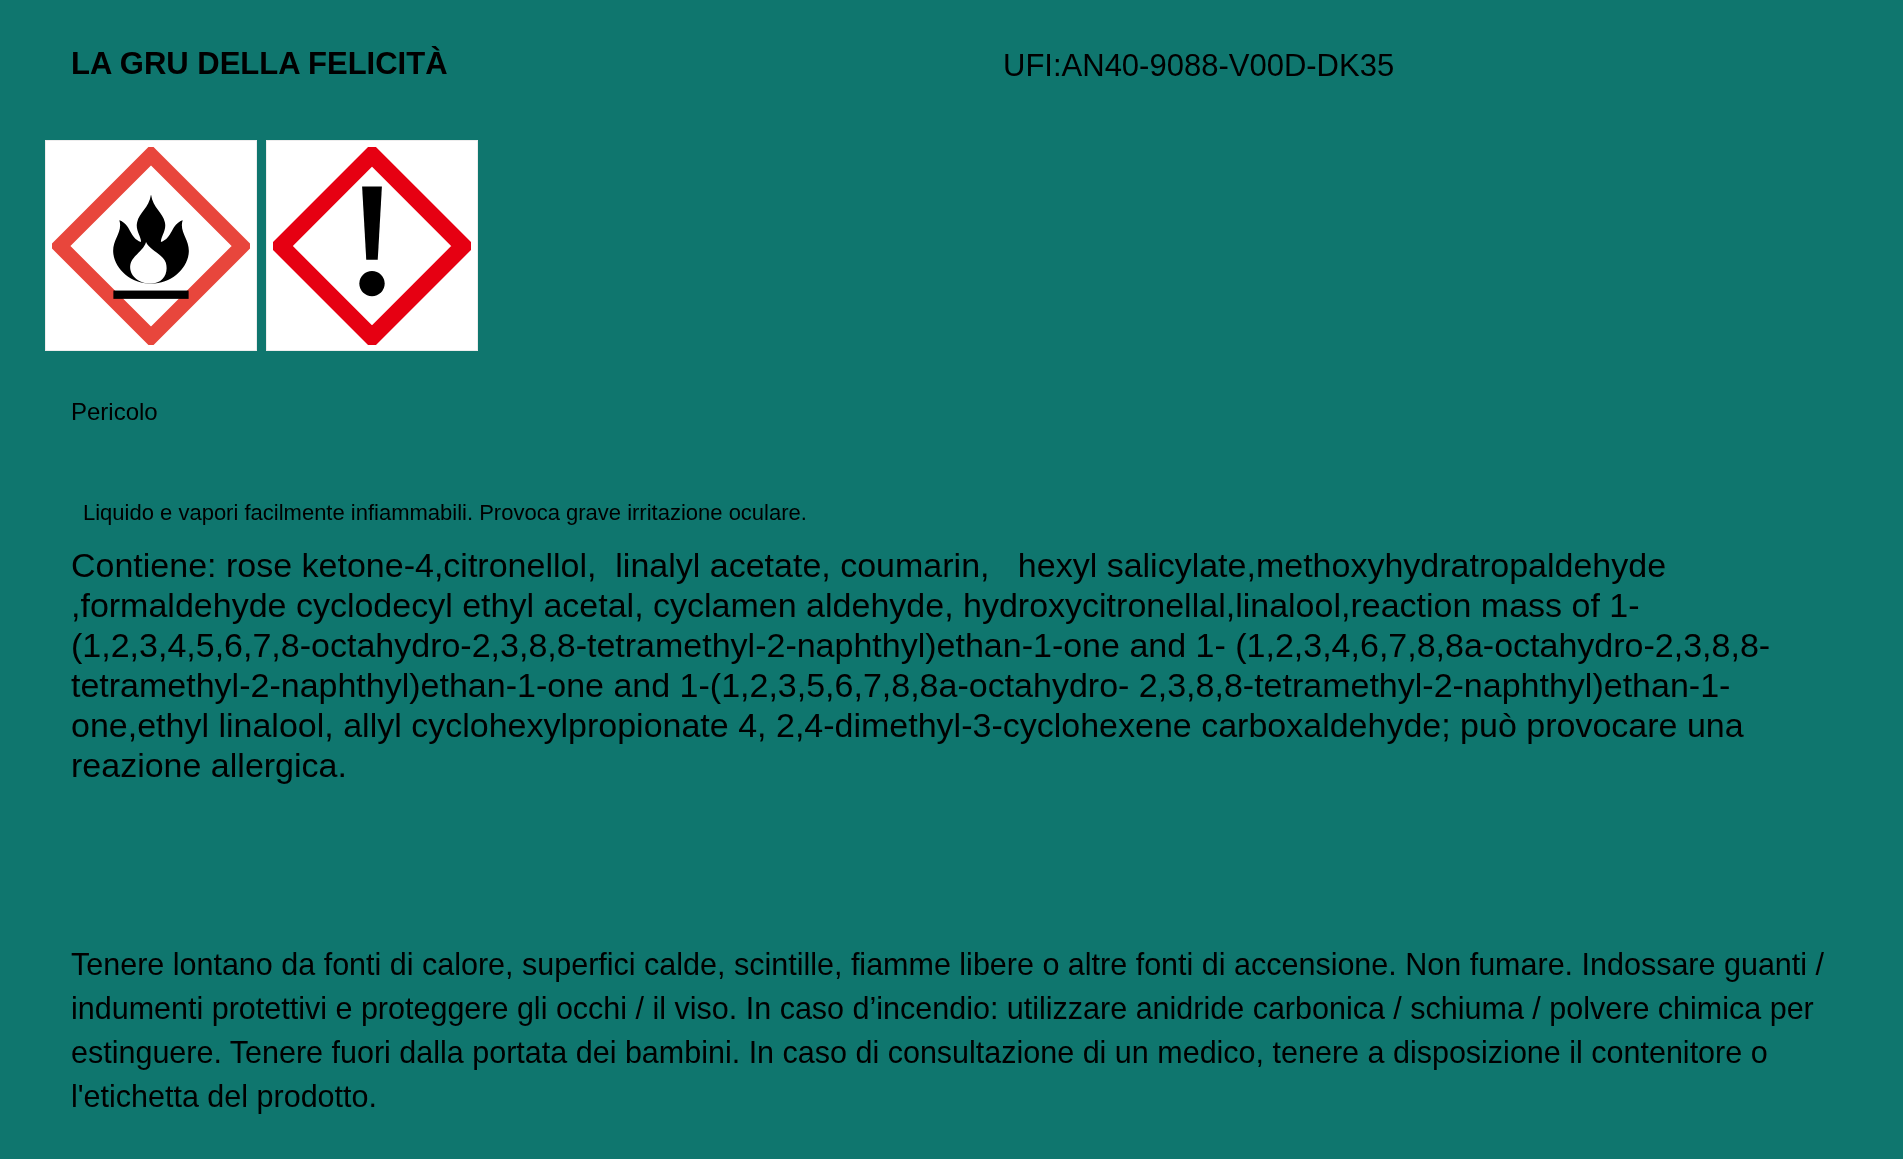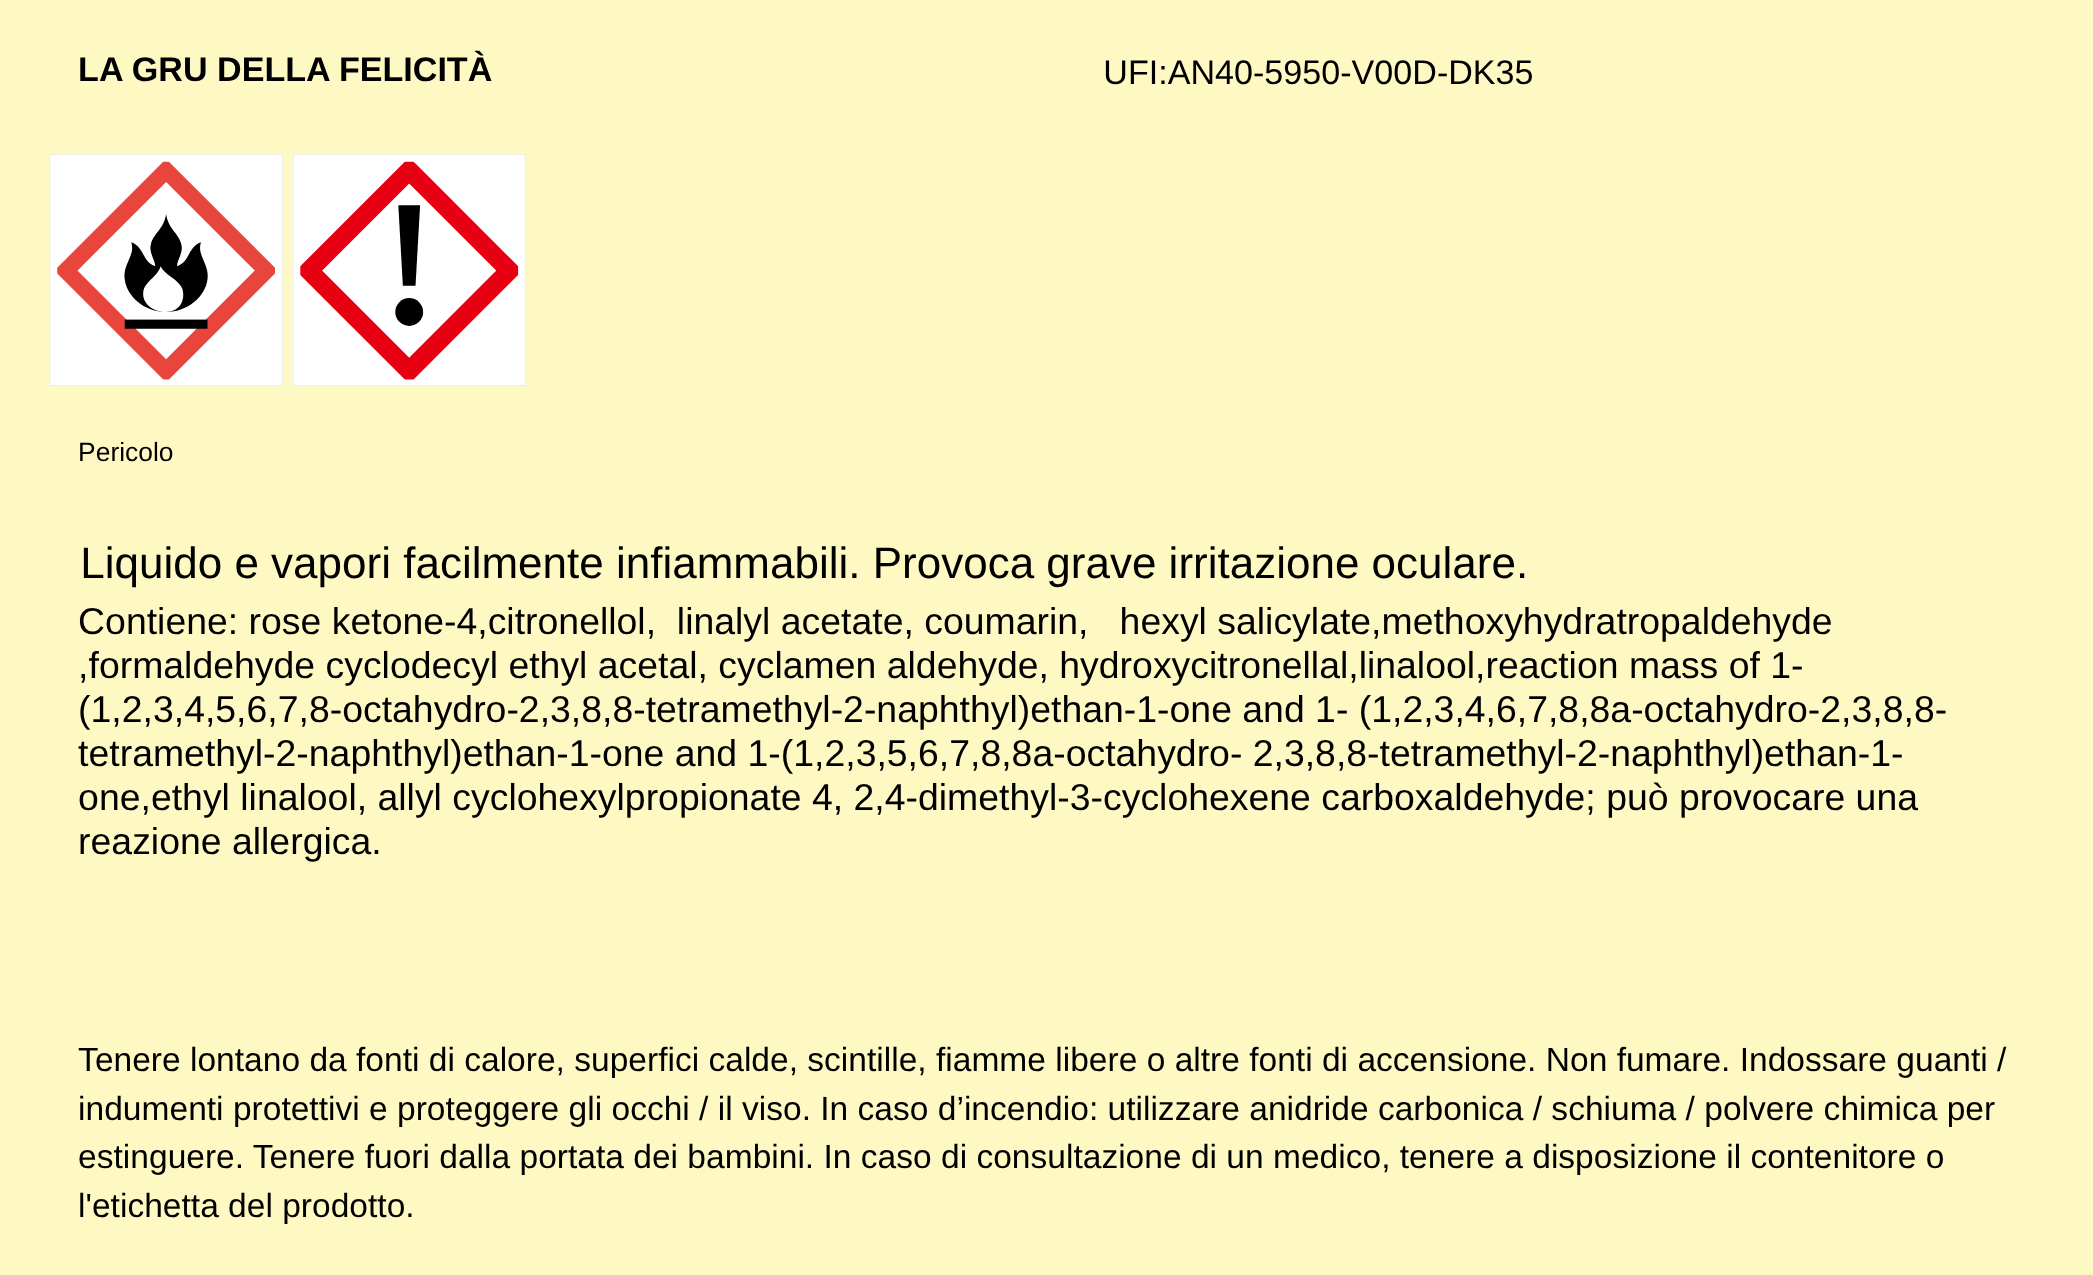--- a/index.html
+++ b/index.html
@@ -4,21 +4,21 @@
 <style>
   html, body {
     margin: 0;
     padding: 0;
     background: #ffffff;
   }
   .page {
     position: relative;
     width: 1903px;
     height: 1159px;
-    background: #fef9c3;
+    background: #0f766e;
     color: #000000;
     font-family: "Liberation Sans", sans-serif;
     overflow: hidden;
   }
   .product-name {
     position: absolute;
     left: 71px;
     top: 46px;
     margin: 0;
     font-size: 31px;
@@ -59,22 +59,22 @@
     position: absolute;
     left: 71px;
     top: 398px;
     margin: 0;
     font-size: 24px;
   }
   .hazard {
     position: absolute;
     left: 71px;
     top: 488px;
-    margin: 2px;
-    font-size: 40px;
+    margin: 12px;
+    font-size: 22px;
     width: 1795px;
   }
   .contains {
     position: absolute;
     left: 71px;
     top: 545px;
     margin: 0;
     font-size: 34px;
     line-height: 40px;
     width: 1792px;
@@ -92,21 +92,21 @@
   }
 </style>
 </head>
 <body>
 
 <div class="page">
 
   <h1 class="product-name">LA GRU DELLA FELICITÀ</h1>
 
   <div class="ufi">
-    <span class="ufi-label">UFI:</span><span>AN40-5950-V00D-DK35</span>
+    <span class="ufi-label">UFI:</span><span>AN40-9088-V00D-DK35</span>
   </div>
 
   <div class="pictogram-row">
 
     <div class="picto-tile">
       <svg viewBox="0 0 100 100" xmlns="http://www.w3.org/2000/svg">
         <path d="M50 4 L96 50 L50 96 L4 50 Z" fill="#ffffff" stroke="#e8463c" stroke-width="7.5" stroke-linejoin="miter"></path>
         <path fill="#000000" d="M50 24
           C 51 31, 56 33, 57 38
           C 58 42, 55 45, 55 48

